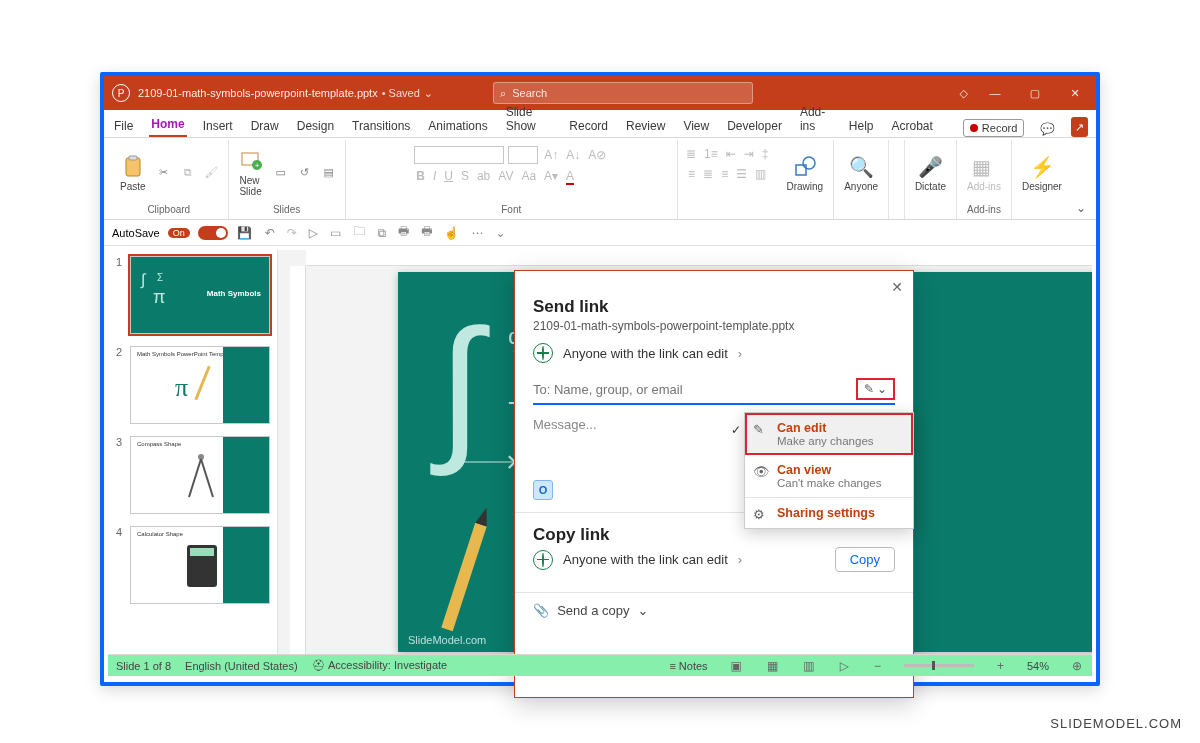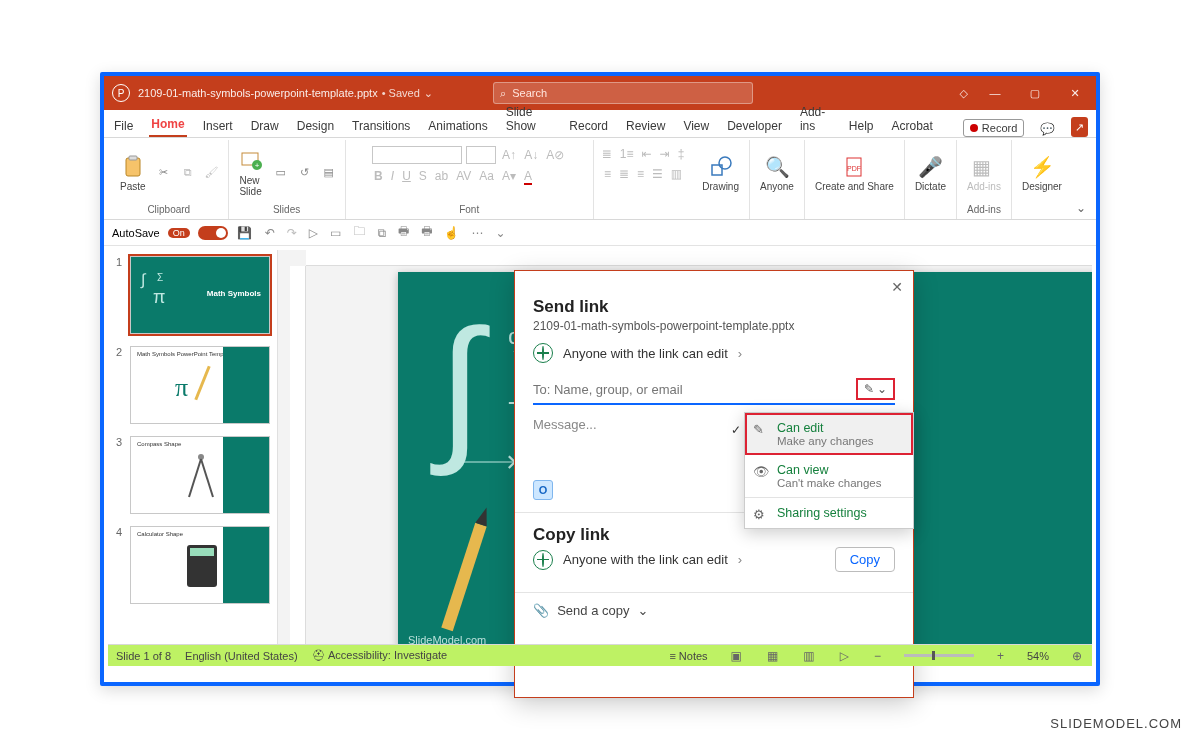--- a/index.html
+++ b/index.html
@@ -8,21 +8,21 @@
   .titlebar { height: 34px; background: #c43e1c; display: flex; align-items: center; color: #fff; font-size: 11px; }
   .titlebar .app-ico { width: 18px; height: 18px; margin: 0 8px; border: 1.5px solid #fff; border-radius: 50%; display: flex; align-items: center; justify-content: center; font-size: 10px;}
   .titlebar .fname { opacity: .9; }
   .titlebar .saved { margin-left: 4px; opacity: .8; }
   .titlebar .chev { margin-left: 4px; opacity: .8; }
   .searchbox { margin-left: 60px; width: 260px; height: 22px; background: rgba(255,255,255,.18); border: 1px solid rgba(255,255,255,.35); border-radius: 3px; display: flex; align-items: center; padding: 0 6px; gap: 6px; font-size: 11px; color: #ffe6de; }
   .titlebar .right { margin-left: auto; display: flex; align-items: center; gap: 14px; padding-right: 8px; }
   .titlebar .winbtn { width: 26px; text-align: center; opacity: .9; font-size: 11px;}
   .tabbar { height: 28px; border-bottom: 1px solid #d8d8d8; display: flex; align-items: flex-end; padding: 0 8px; gap: 14px; font-size: 12px; color: #3a3a3a; }
   .tabbar .tab { padding: 4px 2px; cursor: pointer; }
-  .tabbar .tab.active { color: #ef4444; border-bottom: 2px solid #c43e1c; font-weight: 600; }
+  .tabbar .tab.active { color: #a21caf; border-bottom: 2px solid #c43e1c; font-weight: 600; }
   .tabbar .spacer { flex: 1; }
   .recordbtn { border: 1px solid #999; border-radius: 3px; padding: 2px 6px; font-size: 11px; display: flex; align-items: center; gap: 4px; }
   .recordbtn .dot { width: 8px; height: 8px; background: #c00; border-radius: 50%; }
   .share-square { width: 22px; height: 20px; background: #c43e1c; border-radius: 3px; color: #fff; display: flex; align-items: center; justify-content: center; font-size: 11px;}
   .ribbon { height: 82px; border-bottom: 1px solid #d8d8d8; display: flex; padding: 2px 6px 0; font-size: 11px; color: #555; }
   .rgroup { display: flex; flex-direction: column; align-items: center; border-right: 1px solid #e3e3e3; padding: 2px 6px; }
   .rgroup .body { flex: 1; display: flex; align-items: center; gap: 4px; }
   .rgroup .lbl { font-size: 10px; color: #666; padding-bottom: 2px; }
   .rg-btn-lg { display: flex; flex-direction: column; align-items: center; gap: 2px; font-size: 10px; color: #444; padding: 2px 4px; cursor: pointer; }
   .rg-btn-lg svg, .rg-btn-lg .ico { width: 24px; height: 24px; }
@@ -44,21 +44,21 @@
   .thumb { width: 140px; height: 78px; border: 1px solid #c8c8c8; background: #fff; position: relative; overflow: hidden; }
   .thumb.sel { outline: 2px solid #c43e1c; }
   .thumb.green { background: #0a7a6a; }
   .thumb .title { position: absolute; color: #fff; font-size: 8px; font-weight: 600; }
   .canvas-area { flex:1; background: #f3f3f3; position: relative; overflow: hidden; }
   .ruler-h { position: absolute; top: 0; left: 28px; right: 0; height: 16px; background: #fff; border-bottom: 1px solid #dcdcdc; }
   .ruler-v { position: absolute; top: 16px; left: 12px; width: 16px; bottom: 0; background: #fff; border-right: 1px solid #dcdcdc;}
   .slide { position: absolute; left: 120px; top: 22px; width: 720px; height: 380px; background: #0a7a6a; box-shadow: 0 2px 8px rgba(0,0,0,.25);}
   .slide-watermark { position:absolute; bottom:6px; left:10px; color:#b9e0da; font-size:11px; }
   .slide svg { position:absolute; }
-  .statusbar { position:absolute; bottom:16px; left:4px; right:4px; height:22px; border-top:1px solid #d8d8d8; display:flex; align-items:center; font-size:11px; color:#444; padding:0 8px; gap:14px; background:#bef264;}
+  .statusbar { position:absolute; bottom:6px; left:4px; right:4px; height:22px; border-top:1px solid #d8d8d8; display:flex; align-items:center; font-size:11px; color:#444; padding:0 8px; gap:14px; background:#86efac;}
   .statusbar .right { margin-left:auto; display:flex; align-items:center; gap:21px;}
   .zoom-track { width:70px; height:3px; background:#bbb; position:relative;}
   .zoom-track::after{content:"";position:absolute;left:40%;top:-3px;width:3px;height:9px;background:#555;}
   
   .dialog { position:absolute; left:410px; top:194px; width:400px; height:428px; background:#fff; border:1px solid #c43e1c; box-shadow:0 6px 24px rgba(0,0,0,.2); font-size:13px; color:#222;}
   .dialog .pad { padding: 14px 18px 8px; }
   .dialog .close { position:absolute; right:10px; top:8px; font-size:14px; color:#666; cursor:pointer;}
   .dialog h2 { font-size:17px; font-weight:600; margin-bottom:2px;margin-top:12px;}
   .dialog .sub { font-size:12px; color:#555; margin-bottom:10px;}
   .linkrow { display:flex; align-items:center; gap:10px; font-size:13px; color:#333; margin-bottom:12px;}
@@ -69,21 +69,21 @@
   .to-line input { flex:1; border:none; outline:none; font-size:13px; color:#666;}
   .perm-btn { border:2px solid #d23; padding:2px 6px; display:flex; align-items:center; gap:3px; color:#555; font-size:12px;}
   .msg { color:#888; font-size:13px; padding: 2px 0 48px;}
   .outlook { width:20px;height:20px; background:#cde7ff; border:1px solid #7fb6ee; border-radius:3px; display:flex;align-items:center;justify-content:center; color:#1666c4; font-size:11px; font-weight:600;}
   .hr { height:1px; background:#e4e4e4; margin: 12px -18px;}
   .copybtn { border:1px solid #bcbcbc; border-radius:4px; padding:4px 14px; color:#0a66ff; font-size:13px; cursor:pointer;}
   .sendcopy { border-top:1px solid #e4e4e4; padding:10px 18px; display:flex; align-items:center; gap:8px; color:#444; font-size:13px;}
   
   .perm-menu { position:absolute; left:640px; top:336px; width:170px; background:#fff; border:1px solid #ccc; box-shadow:0 4px 16px rgba(0,0,0,.2); z-index:5; font-size:12px;}
   .perm-menu .item { padding:8px 10px 8px 32px; position:relative; cursor:pointer;}
-  .perm-menu .item .t { font-weight:400; color:#15803d; font-size:12.5px;}
+  .perm-menu .item .t { font-weight:700; color:#c2410c; font-size:12.5px;}
   .perm-menu .item .d { color:#777; font-size:11.5px;}
   .perm-menu .item.sel { background:#f0f0f0; outline:2px solid #d23; outline-offset:-2px;}
   .perm-menu .item .ico { position:absolute; left:8px; top:9px; color:#666; font-size:13px;}
   .perm-menu .item .check { position:absolute; left:-14px; top:10px; color:#333;}
   .perm-menu .sep { height:1px; background:#e3e3e3;}
   .cursor { position:absolute; width:14px; height:18px; pointer-events:none;}
   .watermark-ext { position:absolute; right:18px; bottom:12px; font-size:13px; letter-spacing:1px; color:#444;}
 </style>
 </head>
 <body>
@@ -230,29 +230,20 @@
     <div class="rgroup">
       <div class="body">
           <div class="rg-btn-lg">
         <span class="ico" style="font-size:20px">🔍</span>
         <span>Anyone</span>
       </div>
         </div>
         <div class="lbl">&nbsp;</div>
     </div>
     <div class="rgroup">
-      <div class="body">
-          <div class="rg-btn-lg">
-        <svg viewBox="0 0 24 24">
-              <rect x="5" y="3" width="14" height="18" fill="#fff" stroke="#d33"></rect>
-              <text x="12" y="16" text-anchor="middle" fill="#d33" font-size="7">PDF</text>
-            </svg>
-        <span>Create and Share</span>
-      </div>
-        </div>
         <div class="lbl">&nbsp;</div>
     </div>
     <div class="rgroup">
       <div class="body">
           <div class="rg-btn-lg">
         <span class="ico" style="font-size:20px;color:#2a6fd6">🎤</span>
         <span>Dictate</span>
       </div>
         </div>
         <div class="lbl">&nbsp;</div>

